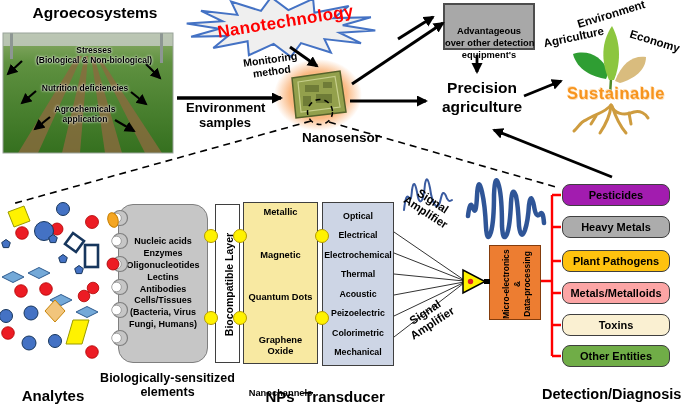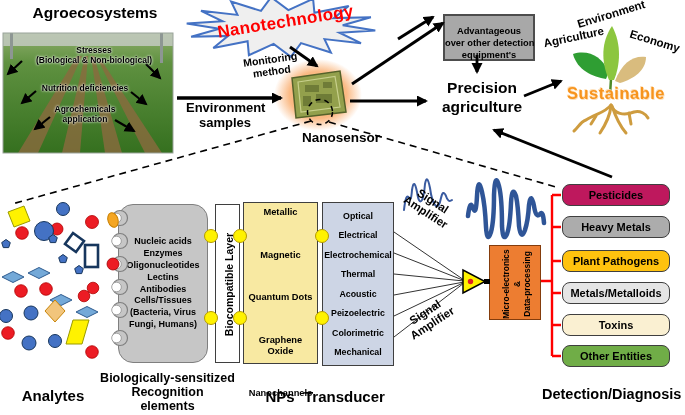--- a/index.html
+++ b/index.html
@@ -12,22 +12,22 @@
   .box { z-index:2; }
 
   
   .agro-title { left:20px; top:4px; width:150px; font-size:15.5px; text-align:center; }
   .photo-label { z-index:8; color:#000; font-weight:bold; font-size:8.5px; line-height:1.18; text-align:center;
                  text-shadow:0 0 2px rgba(255,255,255,.95), 0 0 3px rgba(255,255,255,.8); }
   .nanotech { left:203px; top:12px; width:165px; font-size:17px; text-align:center; transform:rotate(-9deg); letter-spacing:.3px; }
   .monitoring { left:234px; top:53px; width:74px; font-size:10.5px; text-align:center; transform:rotate(-8deg); line-height:1.15; }
   .envsamp { left:186px; top:101px; width:78px; font-size:13px; text-align:center; line-height:1.15; }
   .nanosensor { left:302px; top:130px; width:100px; font-size:13.5px; }
-  .advbox { left:443px; top:3px; width:92px; height:47px; border:2px solid #4d4d4d; padding-top:9px;
-            font-size:9.3px; line-height:1.3; text-align:center; font-weight:bold;margin-top:11px; }
+  .advbox { left:443px; top:3px; width:92px; height:47px; border:2px solid #4d4d4d; padding-top:20px;
+            font-size:9.3px; line-height:1.3; text-align:center; font-weight:bold; }
   .advbox span { display:block; white-space:nowrap; }
   .precision { left:430px; top:79px; width:104px; font-size:15.5px; line-height:1.2; text-align:center; }
   .rotlabel { font-size:11.5px; white-space:nowrap; }
   .sustain { left:560px; top:84px; width:112px; font-size:16.5px; text-align:center; letter-spacing:.5px;
              text-shadow:0.7px 0.7px 0 #fde0bb, -0.7px -0.7px 0 #fde0bb; }
 
   
   .recogbox { left:118px; top:204px; width:90px; height:159px; border:1.6px solid #7f7f7f; border-radius:15px;
               display:flex; flex-direction:column; justify-content:center; }
   .recogbox span { display:block; text-align:center; font-size:9px; font-weight:bold; line-height:1.33; white-space:nowrap; }
@@ -96,30 +96,30 @@
   </div>
 
   <div class="abs box microbox" style="background: rgb(237, 125, 49);">
     <div class="vrot">
       <span>Micro-electronics</span>
       <span>&amp;</span>
       <span>Data-processing</span>
     </div>
   </div>
 
-  <div class="abs box detbox" style="top: 184px; background: #be185d;">
+  <div class="abs box detbox" style="top: 184px; background: #a21caf;">
     <span>Pesticides</span>
   </div>
   <div class="abs box detbox" style="top: 216px; background: rgb(172, 172, 172);">
     <span>Heavy Metals</span>
   </div>
   <div class="abs box detbox" style="top: 250px; background: rgb(255, 194, 14);">
     <span>Plant Pathogens</span>
   </div>
-  <div class="abs box detbox" style="top: 282px; background: #e5e5e5;">
+  <div class="abs box detbox" style="top: 282px; background: #fca5a5;">
     <span>Metals/Metalloids</span>
   </div>
   <div class="abs box detbox" style="top: 314px; background: rgb(250, 240, 210);">
     <span>Toxins</span>
   </div>
   <div class="abs box detbox" style="top: 345px; background: rgb(112, 173, 71);">
     <span>Other Entities</span>
   </div>
 
   <svg class="overlay" viewBox="0 0 685 415">
@@ -314,20 +314,19 @@
   <div class="abs txt rotlabel" style="left:543px; top:31px; transform:rotate(-12deg);">Agriculture</div>
   <div class="abs txt rotlabel" style="left:629px; top:35px; transform:rotate(17deg);">Economy</div>
   <div class="abs txt sustain" style="color: rgb(247, 148, 29);">Sustainable</div>
 
   <div class="abs txt sigamp" style="left:400px; top:194px; transform:rotate(33deg);">Signal Amplifier</div>
   <div class="abs txt sigamp" style="left:400px; top:305px; transform:rotate(-33deg);">Signal Amplifier</div>
 
   <div class="abs txt blabel ctr" style="left:13px; top:387px; width:80px;">Analytes</div>
   <div class="abs txt biolbl">
     <span>Biologically-sensitized</span>
-    <span>Recognition</span>
     <span>elements</span>
   </div>
   <div class="abs txt blabel ctr" style="left:250px; top:388px; width:60px;">NPs</div>
   <div class="abs txt blabel" style="left:304px; top:388px; width:95px;">Transducer</div>
   <div class="abs txt" style="left:542px; top:386px; width:142px; font-size:14.5px;">Detection/Diagnosis</div>
 
 </div>
 
 </body></html>

